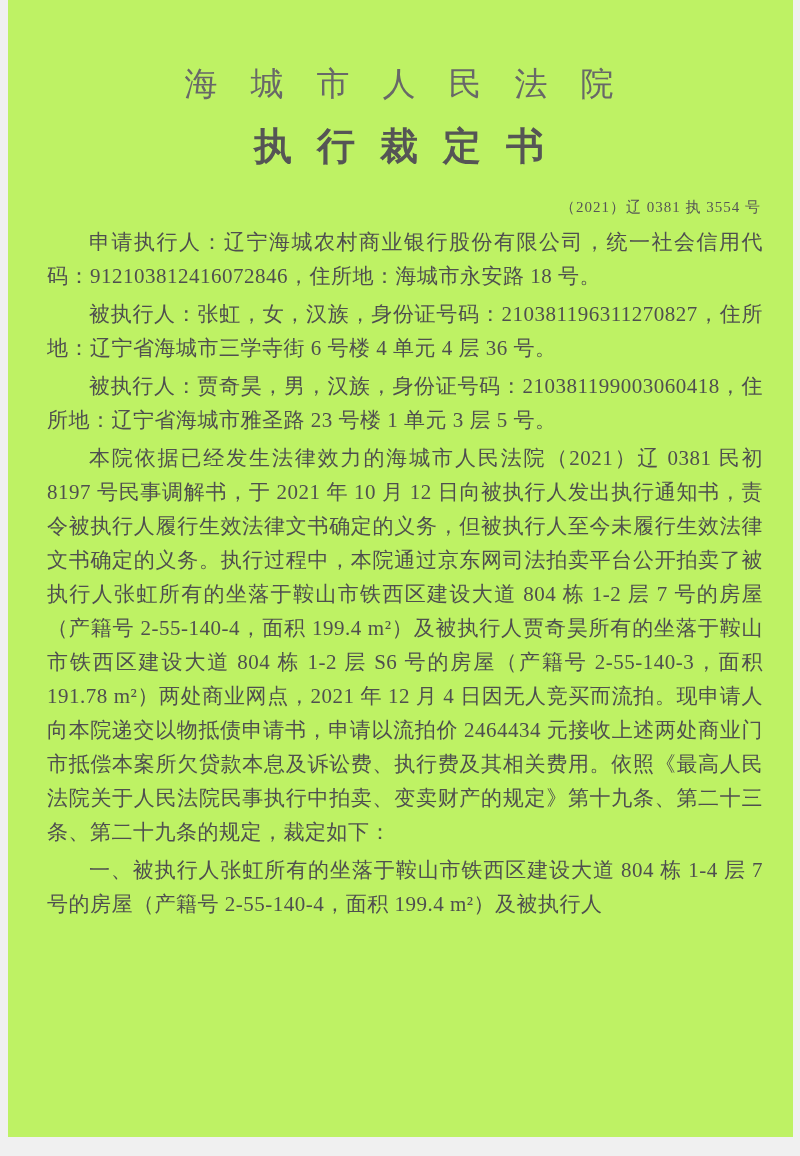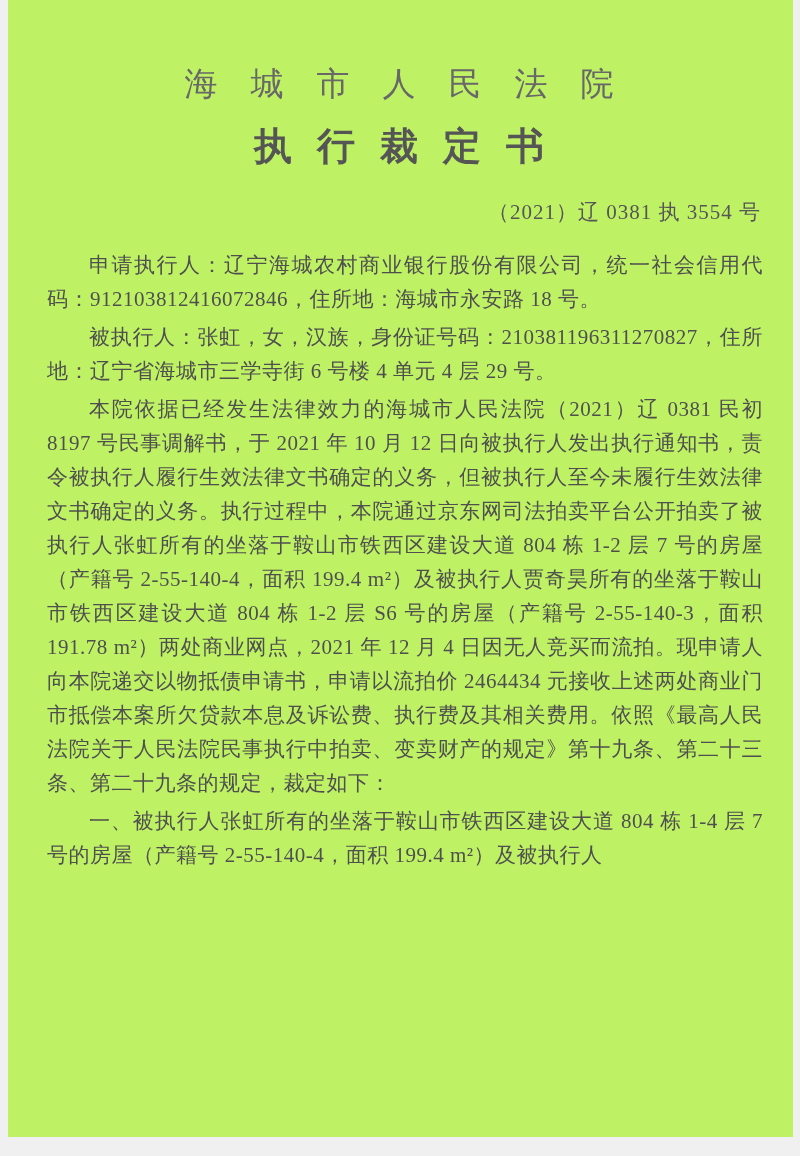--- a/index.html
+++ b/index.html
@@ -41,23 +41,23 @@
     letter-spacing: 25px;
     text-indent: 25px;
     color: #555555;
     font-weight: 700;
     margin: 14px 0 0 0;
     white-space: nowrap;
     font-family: Liberation Serif, serif;
   }
   .case-number {
     text-align: right;
-    font-size: 21px;
+    font-size: 15px;
     color: #565656;
-    margin: 26px 2px 22px 0;
+    margin: 26px 2px 8px 0;
     letter-spacing: 1px;
   }
   .doc-paragraphs p {
     margin: 0 0 4px 12px;
     font-size: 21px;
     line-height: 34px;
     text-align: justify;
     text-indent: 2em;
     color: #4f4f4f;
     letter-spacing: 0.5px;
@@ -69,18 +69,19 @@
 <div class="page">
 
   <h1 class="court-name">海城市人民法院</h1>
 
   <h2 class="doc-title">执行裁定书</h2>
 
   <div class="case-number">（2021）辽 0381 执 3554 号</div>
 
   <div class="doc-paragraphs">
     <p>申请执行人：辽宁海城农村商业银行股份有限公司，统一社会信用代码：912103812416072846，住所地：海城市永安路 18 号。</p>
-    <p>被执行人：张虹，女，汉族，身份证号码：210381196311270827，住所地：辽宁省海城市三学寺街 6 号楼 4 单元 4 层 29 号。</p>
+    <p>被执行人：张虹，女，汉族，身份证号码：210381196311270827，住所地：辽宁省海城市三学寺街 6 号楼 4 单元 4 层 36 号。</p>
+    <p>被执行人：贾奇昊，男，汉族，身份证号码：210381199003060418，住所地：辽宁省海城市雅圣路 23 号楼 1 单元 3 层 5 号。</p>
     <p>本院依据已经发生法律效力的海城市人民法院（2021）辽 0381 民初 8197 号民事调解书，于 2021 年 10 月 12 日向被执行人发出执行通知书，责令被执行人履行生效法律文书确定的义务，但被执行人至今未履行生效法律文书确定的义务。执行过程中，本院通过京东网司法拍卖平台公开拍卖了被执行人张虹所有的坐落于鞍山市铁西区建设大道 804 栋 1-2 层 7 号的房屋（产籍号 2-55-140-4，面积 199.4 m²）及被执行人贾奇昊所有的坐落于鞍山市铁西区建设大道 804 栋 1-2 层 S6 号的房屋（产籍号 2-55-140-3，面积 191.78 m²）两处商业网点，2021 年 12 月 4 日因无人竞买而流拍。现申请人向本院递交以物抵债申请书，申请以流拍价 2464434 元接收上述两处商业门市抵偿本案所欠贷款本息及诉讼费、执行费及其相关费用。依照《最高人民法院关于人民法院民事执行中拍卖、变卖财产的规定》第十九条、第二十三条、第二十九条的规定，裁定如下：</p>
     <p>一、被执行人张虹所有的坐落于鞍山市铁西区建设大道 804 栋 1-4 层 7 号的房屋（产籍号 2-55-140-4，面积 199.4 m²）及被执行人</p>
   </div>
 
 </div>
 
 </body></html>

